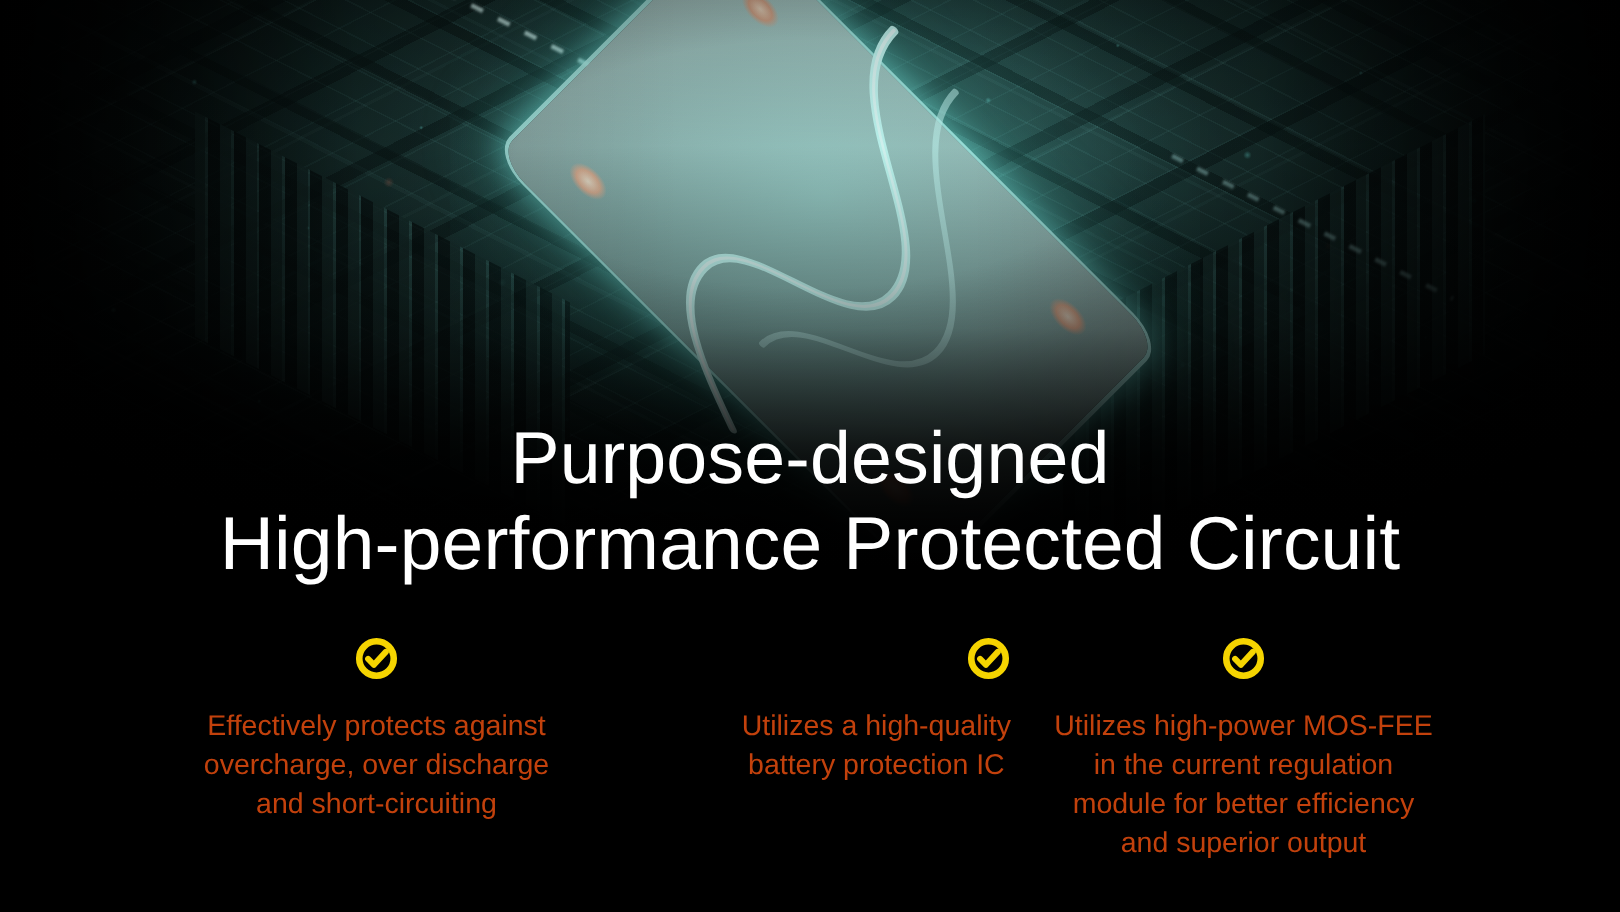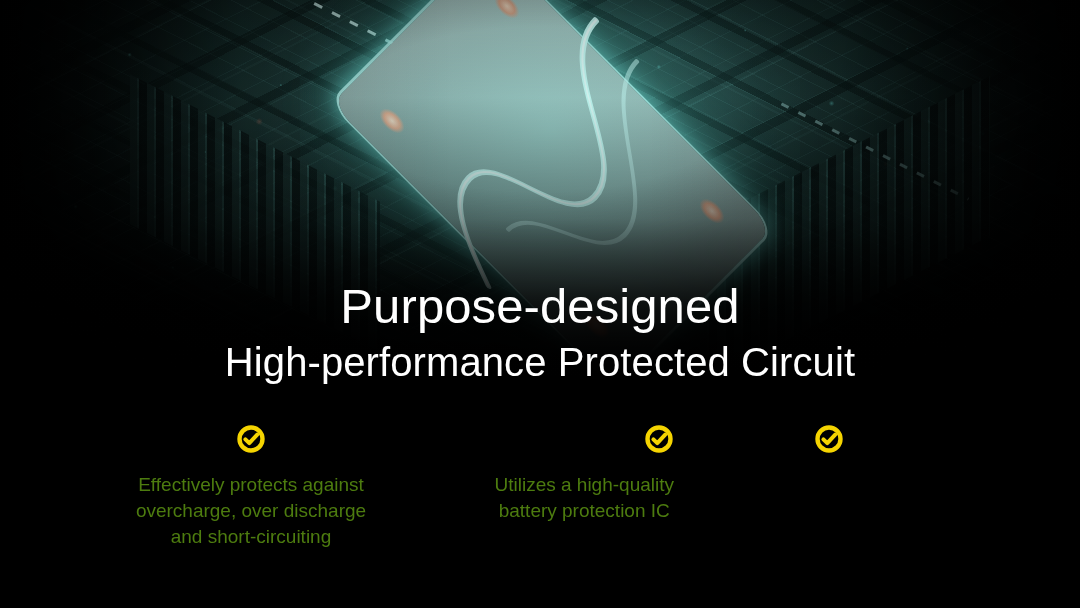--- a/index.html
+++ b/index.html
@@ -186,21 +186,21 @@
     position: absolute;
     left: 0; right: 0; top: 278px;
     text-align: center;
     color: #ffffff;
     font-size: 49px;
     font-weight: 300;
     line-height: 56px;
     letter-spacing: .1px;
     white-space: nowrap;
   }
-  .headline-l2 { font-size: 40px; }
+  .headline-l2 { font-size: 50px; }
 
   .features {
     position: absolute;
     left: 56px; right: 56px; top: 424px;
     display: flex;
     align-items: flex-start;
     justify-content: center;
   }
   .feature {
     display: flex;
@@ -208,21 +208,21 @@
     align-items: center;
   }
   .feature-1 { width: 310px; }
   .feature-2 { width: 268px; align-items: flex-end; }
   .feature-3 { width: 310px; }
 
   .check-icon { display: block; }
 
   .feature-text {
     margin-top: 18px;
-    color: #4d7c0f;
+    color: #c2410c;
     font-size: 19px;
     font-weight: 300;
     line-height: 26px;
     text-align: center;
     white-space: pre-line;
   }
 </style>
 </head>
 <body>
 
@@ -287,17 +287,21 @@
         </svg>
         <div class="feature-text">Utilizes a high-quality
 battery protection IC</div>
       </div>
 
       <div class="feature feature-3">
         <svg class="check-icon" width="30" height="30" viewBox="0 0 30 30">
           <circle cx="15" cy="15" r="11.5" fill="none" stroke="#f5d400" stroke-width="4.4"></circle>
           <path d="M9.4 15.3 L13.3 19.2 L21.2 10.6" fill="none" stroke="#f5d400" stroke-width="4" stroke-linecap="round" stroke-linejoin="round"></path>
         </svg>
+        <div class="feature-text">Utilizes high-power MOS-FEE
+in the current regulation
+module for better efficiency
+and superior output</div>
       </div>
 
     </div>
   </div>
 </div>
 
 </body></html>

